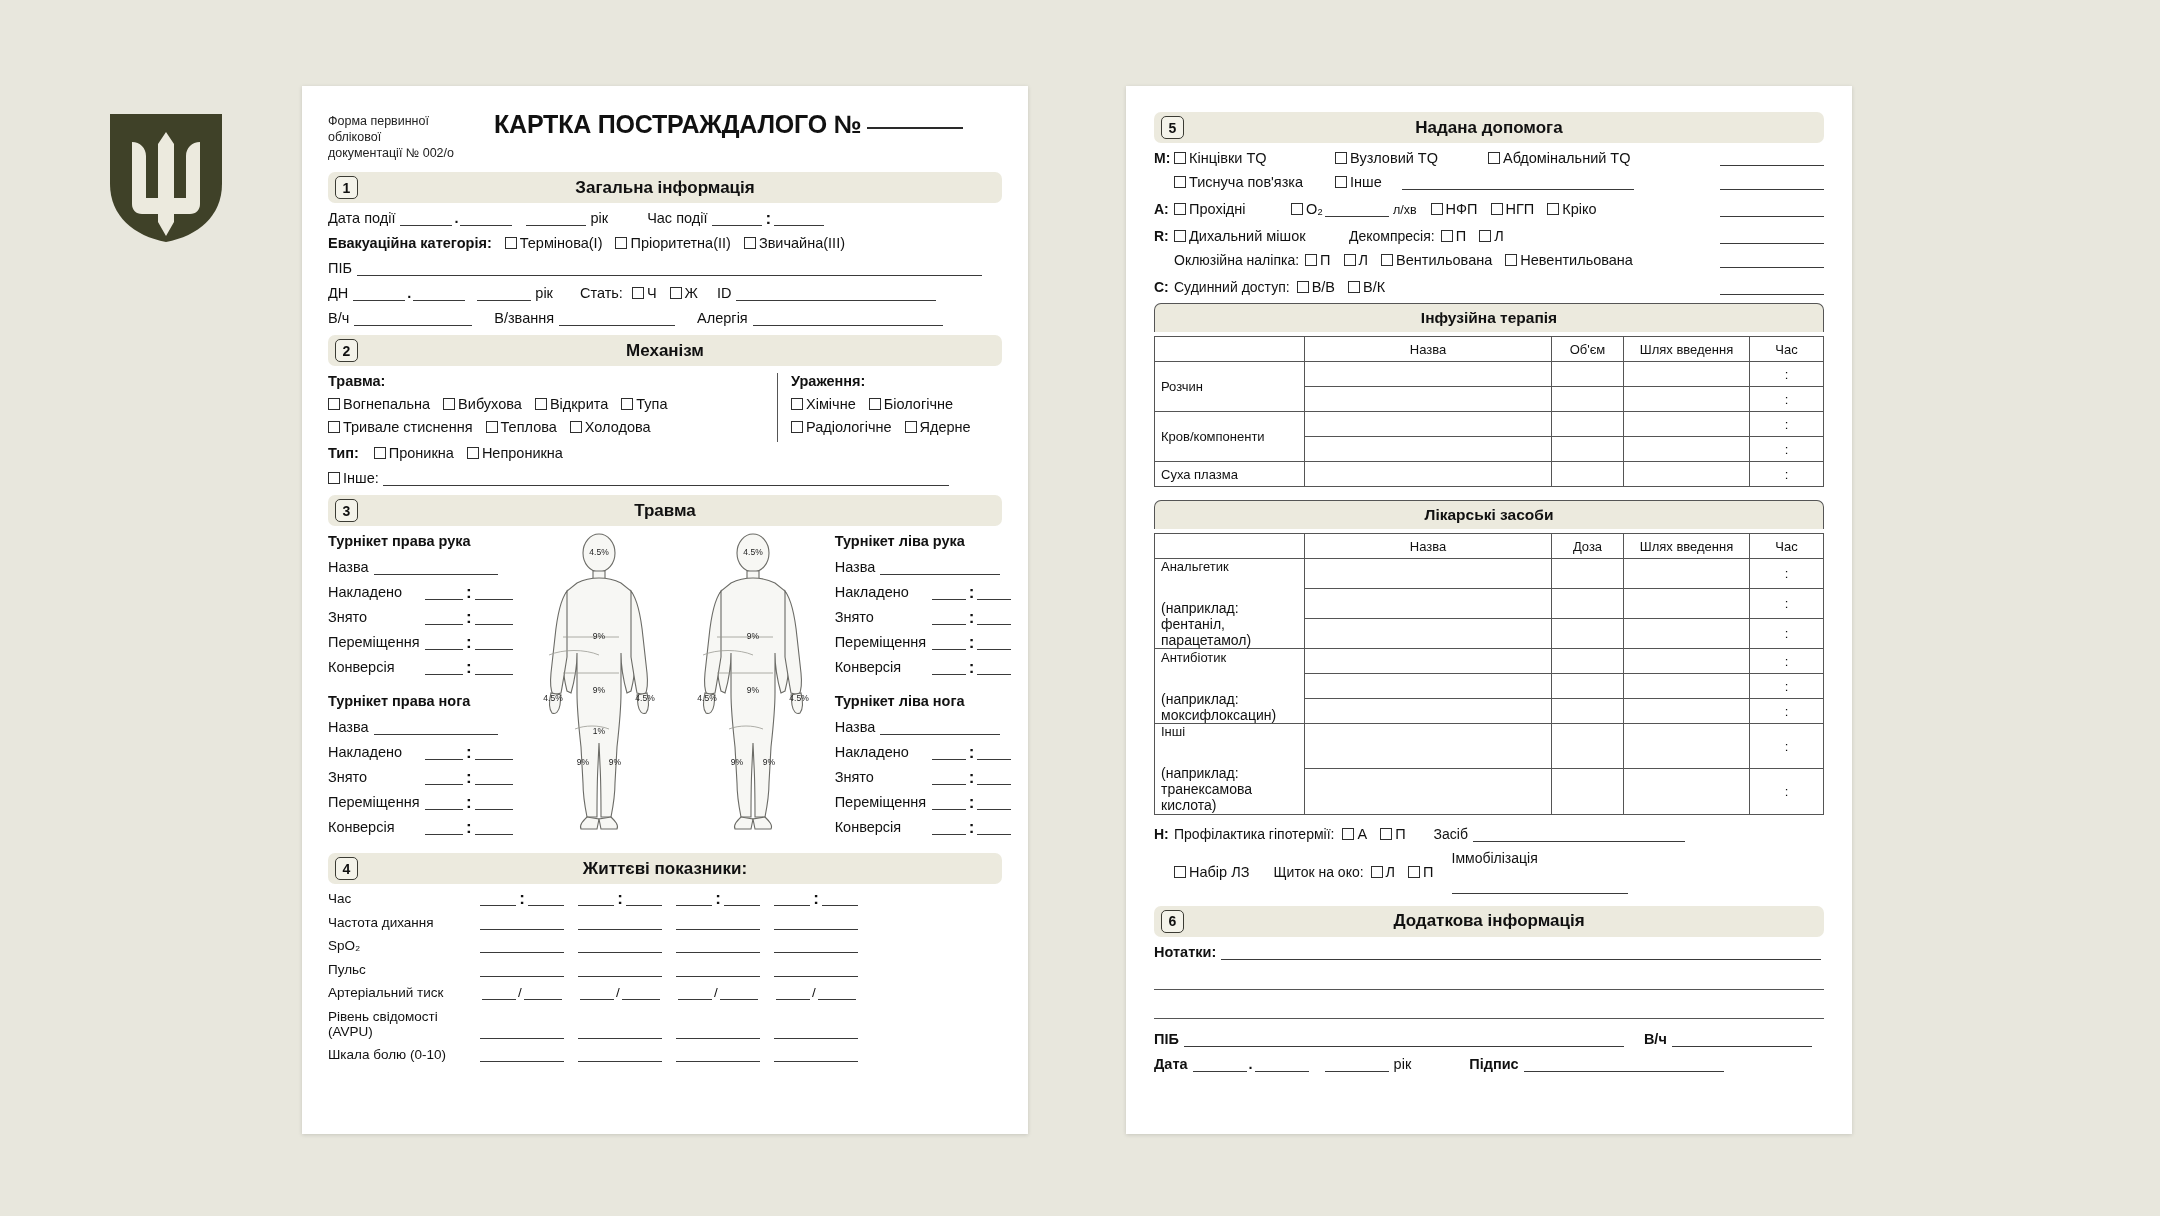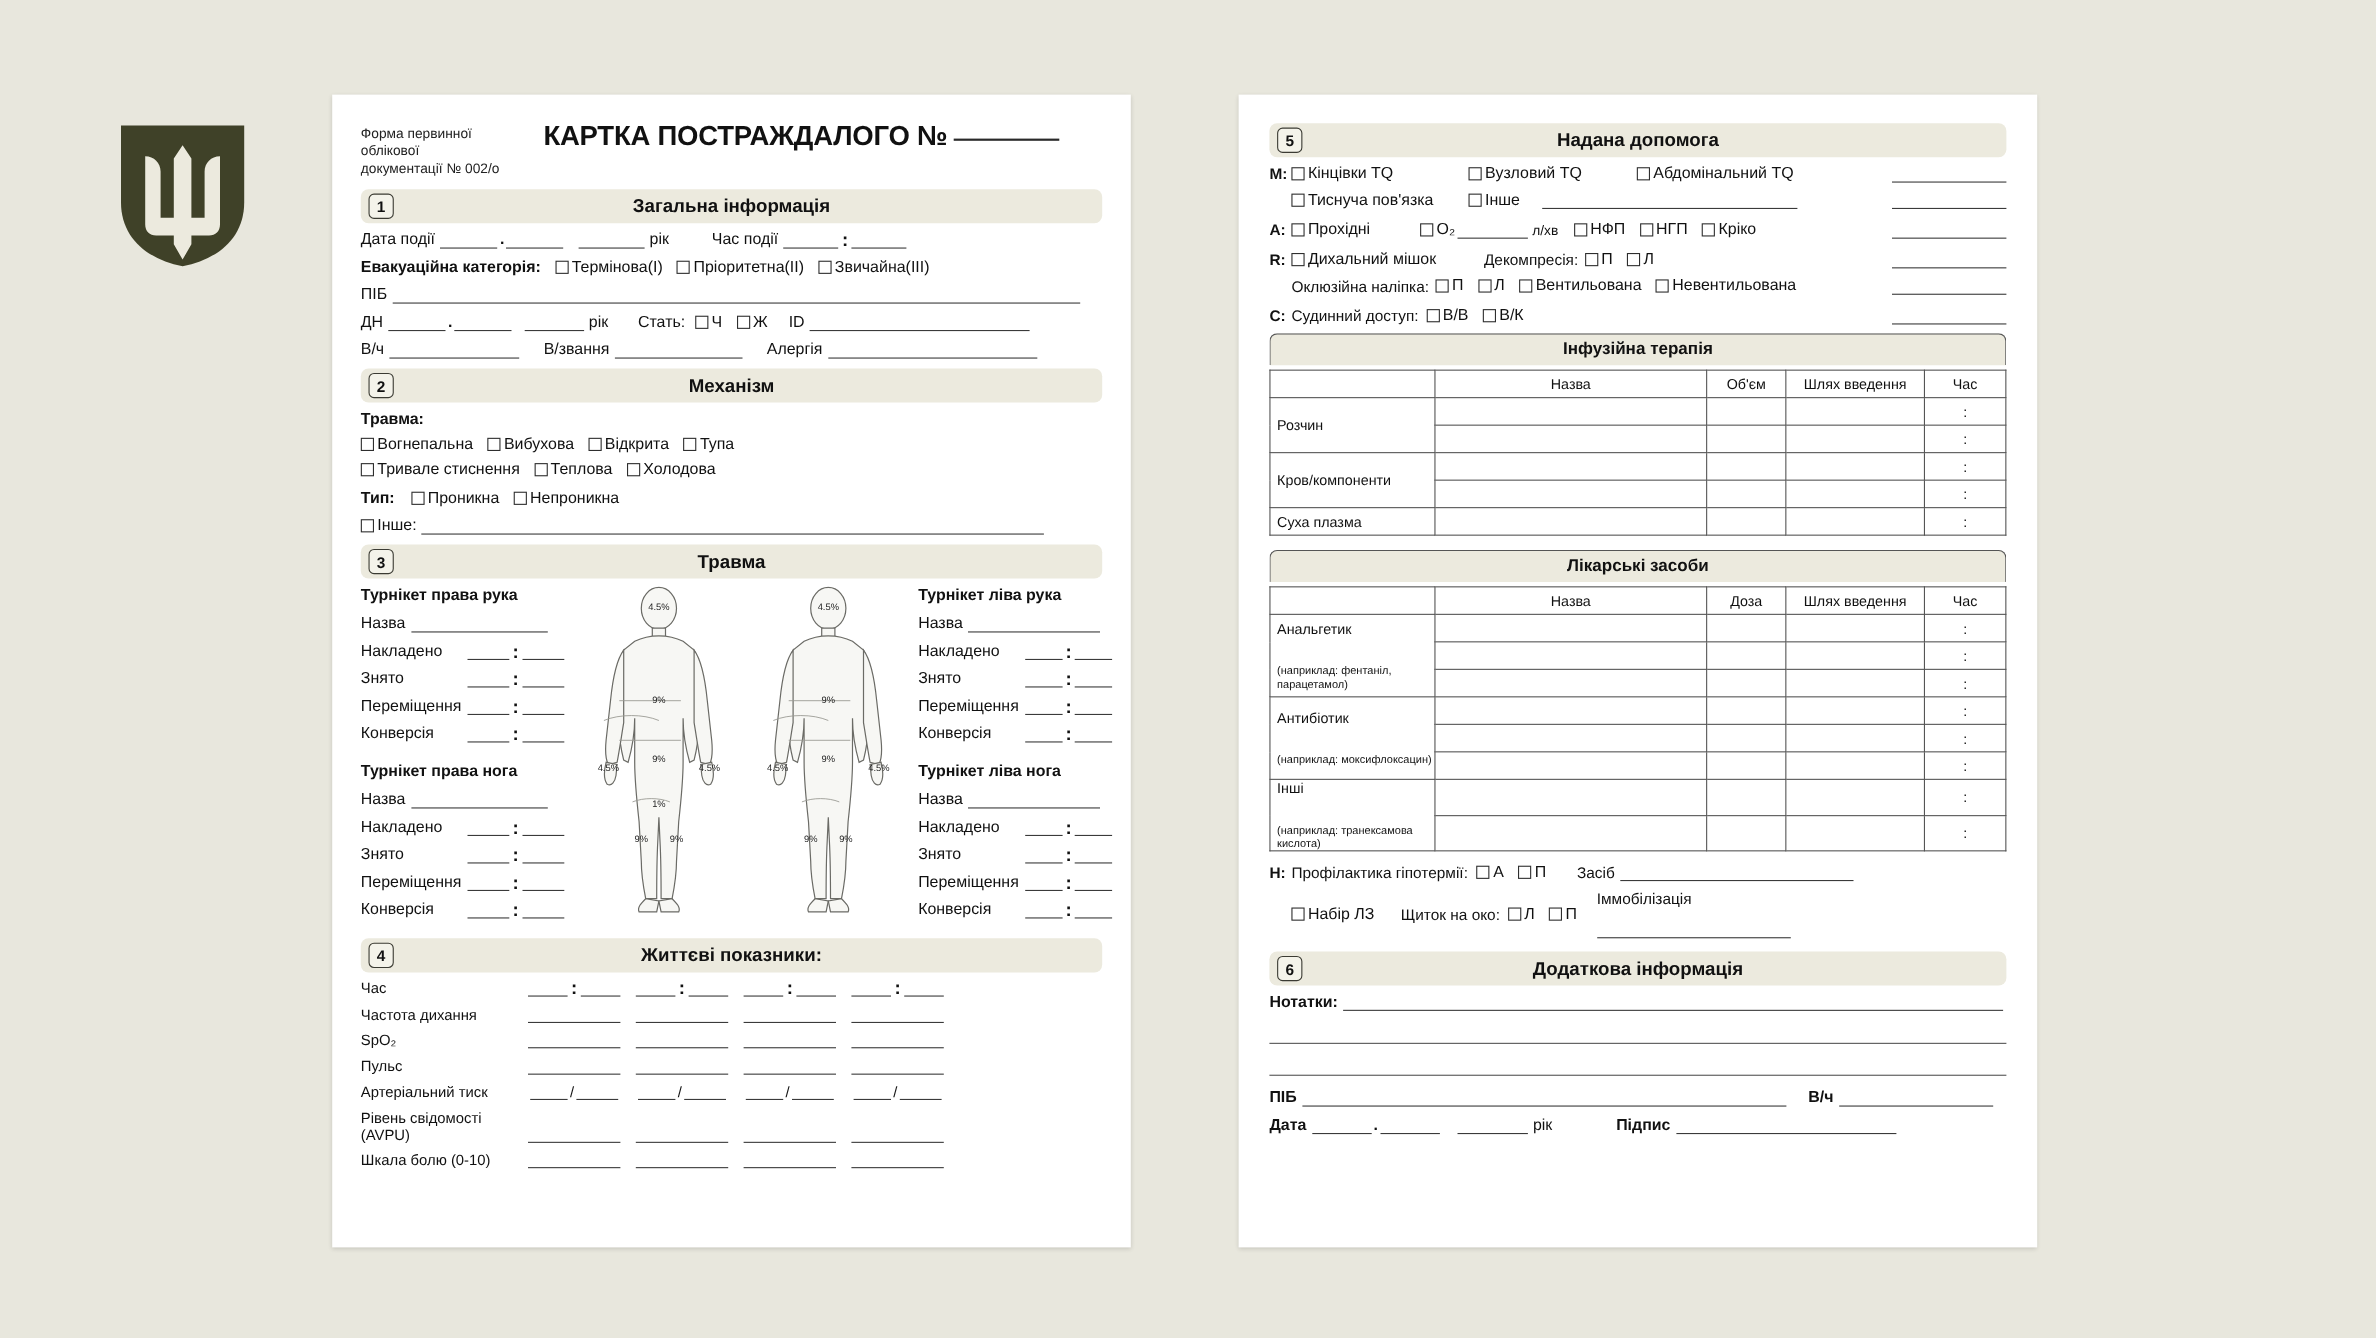--- a/index.html
+++ b/index.html
@@ -55,21 +55,21 @@
 
   .march-row { display: flex; font-size: 14px; margin-bottom: 8px; align-items: flex-end; }
   .march-key { width: 20px; font-weight: bold; }
   .march-body { flex: 1; display: flex; align-items: flex-end; flex-wrap: nowrap; }
   .march-tail { width: 104px; border-bottom: 1.5px solid #3a3a3a; height: 14px; margin-left: auto; }
 
   table.tbl { width: 100%; border-collapse: collapse; margin-top: 4px; }
   table.tbl th, table.tbl td { border: 1.2px solid #555; font-size: 13px; font-weight: normal; height: 25px; }
   .tbl-cap { background: #eceade; border: 1.2px solid #555; border-bottom: none; border-radius: 7px 7px 0 0; text-align: center; font-weight: bold; font-size: 15.5px; padding: 5px 0; }
   .rowhdr { padding-left: 6px; text-align: left; width: 150px; }
-  .rowhdr .ex { font-size: 10px; line-height: 1.15; display: block; margin-top: 26px; }
+  .rowhdr .ex { font-size: 14px; line-height: 1.15; display: block; margin-top: 26px; }
   .time-cell { width: 74px; text-align: center; font-weight: bold; font-size: 15px; letter-spacing: 0; }
   .time-cell span { display: inline-block; line-height: .55; }
   .col-name { width: auto; } .col-dose { width: 72px; } .col-route { width: 126px; }
 
   .notes-line { border-bottom: 1.5px solid #555; height: 21px; }
 </style>
 </head>
 <body>
 
 <div class="emblem">
@@ -192,20 +192,43 @@
               <i class="cb"></i>
               <span>Тривале стиснення</span>
             </span>
           <span class="ckwrap">
               <i class="cb"></i>
               <span>Теплова</span>
             </span>
           <span class="ckwrap">
               <i class="cb"></i>
               <span>Холодова</span>
+            </span>
+        </div>
+      </div>
+      <div class="mech-r">
+        <div class="sub">Ураження:</div>
+        <div class="row" style="margin-bottom:7px">
+          <span class="ckwrap">
+              <i class="cb"></i>
+              <span>Хімічне</span>
+            </span>
+          <span class="ckwrap">
+              <i class="cb"></i>
+              <span>Біологічне</span>
+            </span>
+        </div>
+        <div class="row" style="margin-bottom:7px">
+          <span class="ckwrap">
+              <i class="cb"></i>
+              <span>Радіологічне</span>
+            </span>
+          <span class="ckwrap">
+              <i class="cb"></i>
+              <span>Ядерне</span>
             </span>
         </div>
       </div>
     </div>
 
     <div class="row" style="margin-top:3px">
       <span class="lbl b">Тип:</span>
       <span class="ckwrap" style="margin-left:10px">
           <i class="cb"></i>
           <span>Проникна</span>

